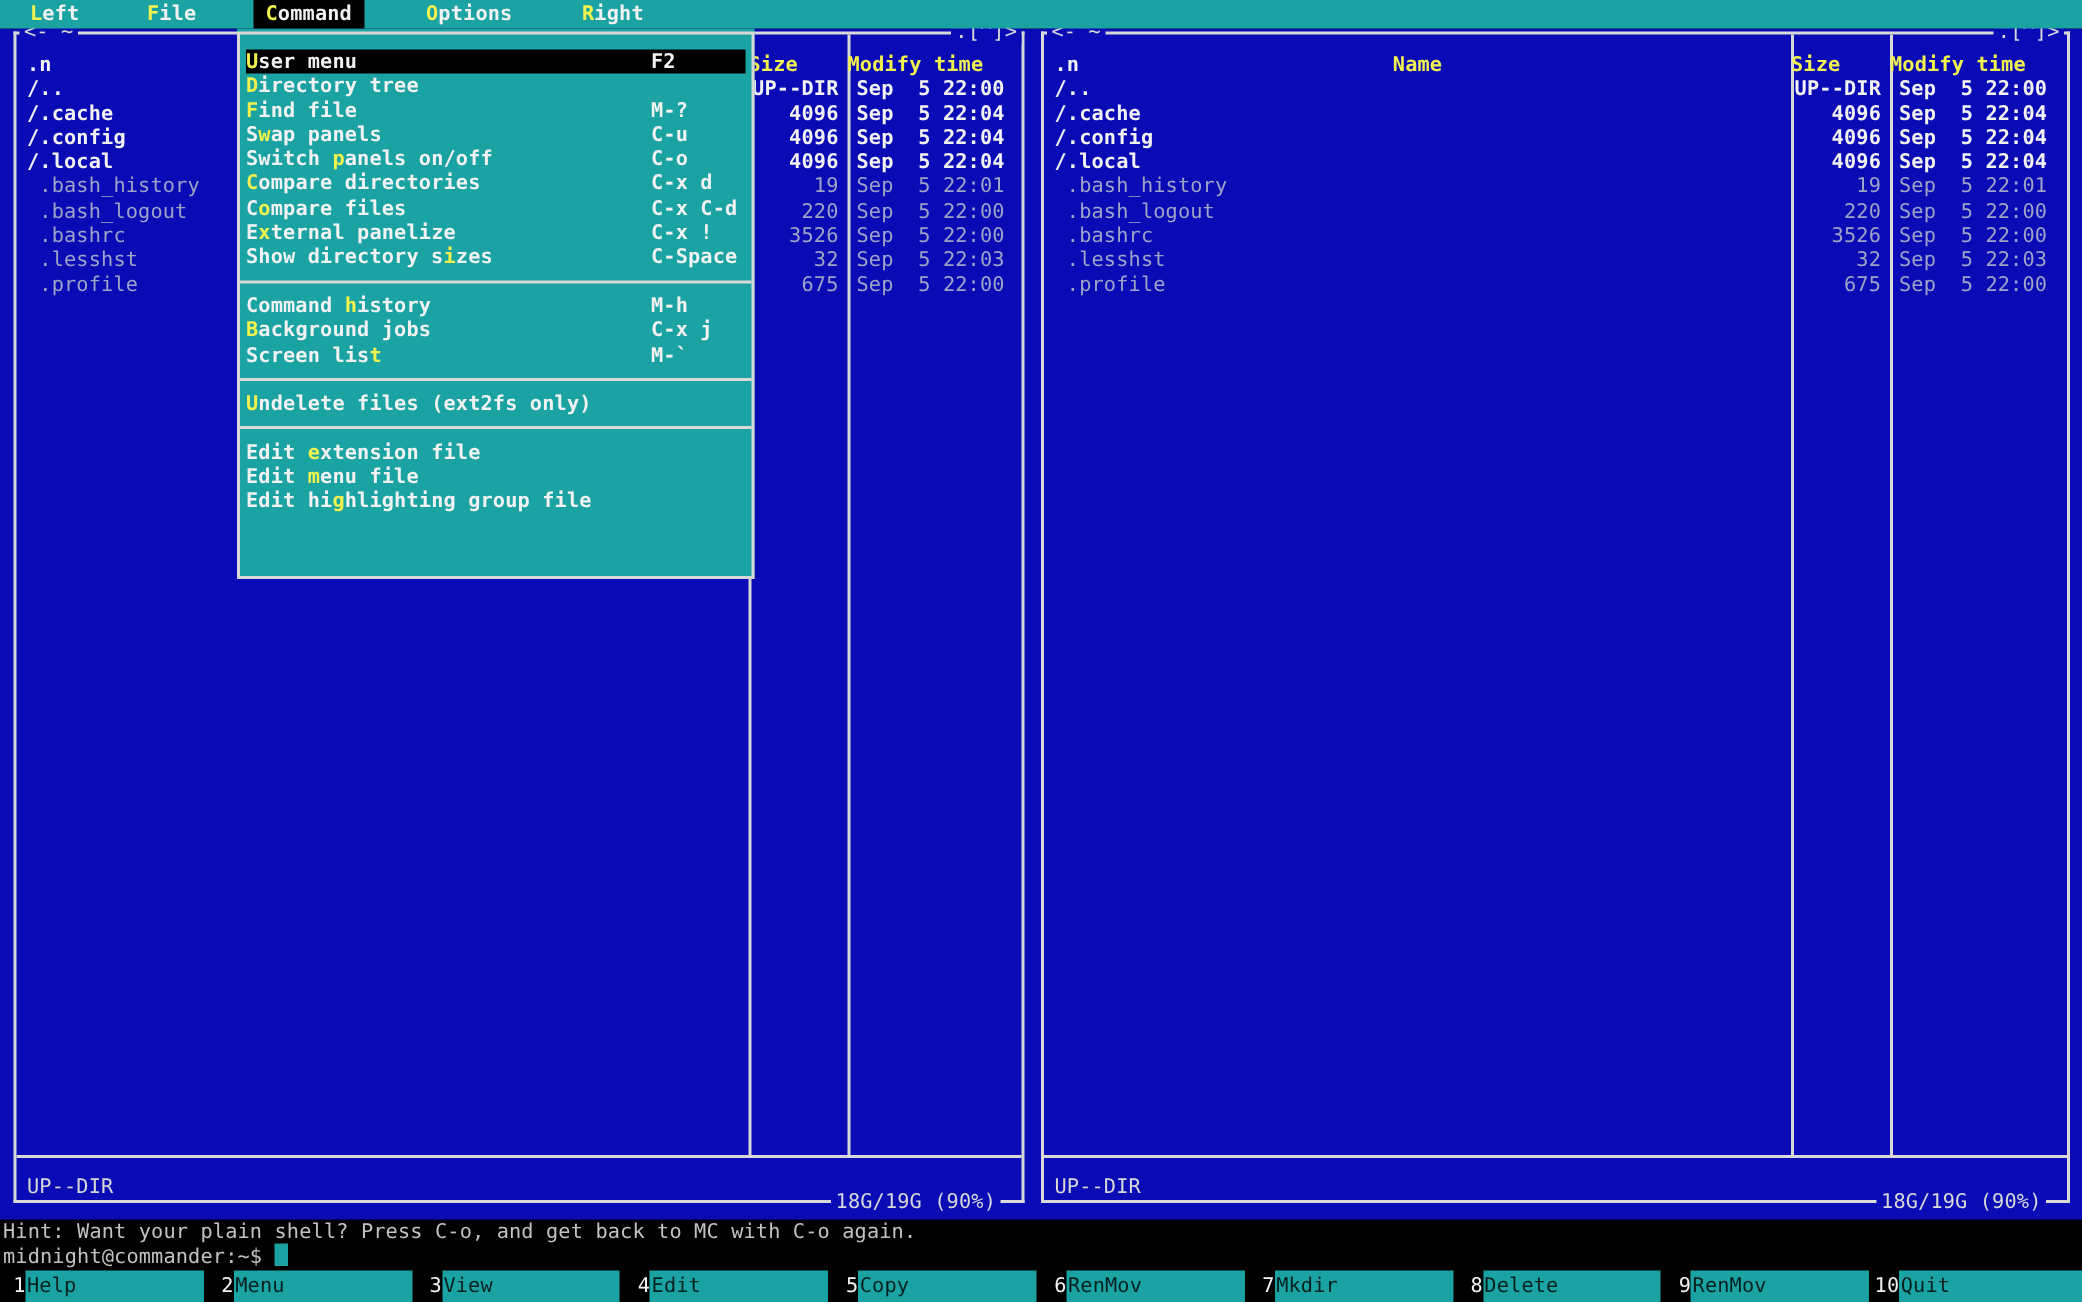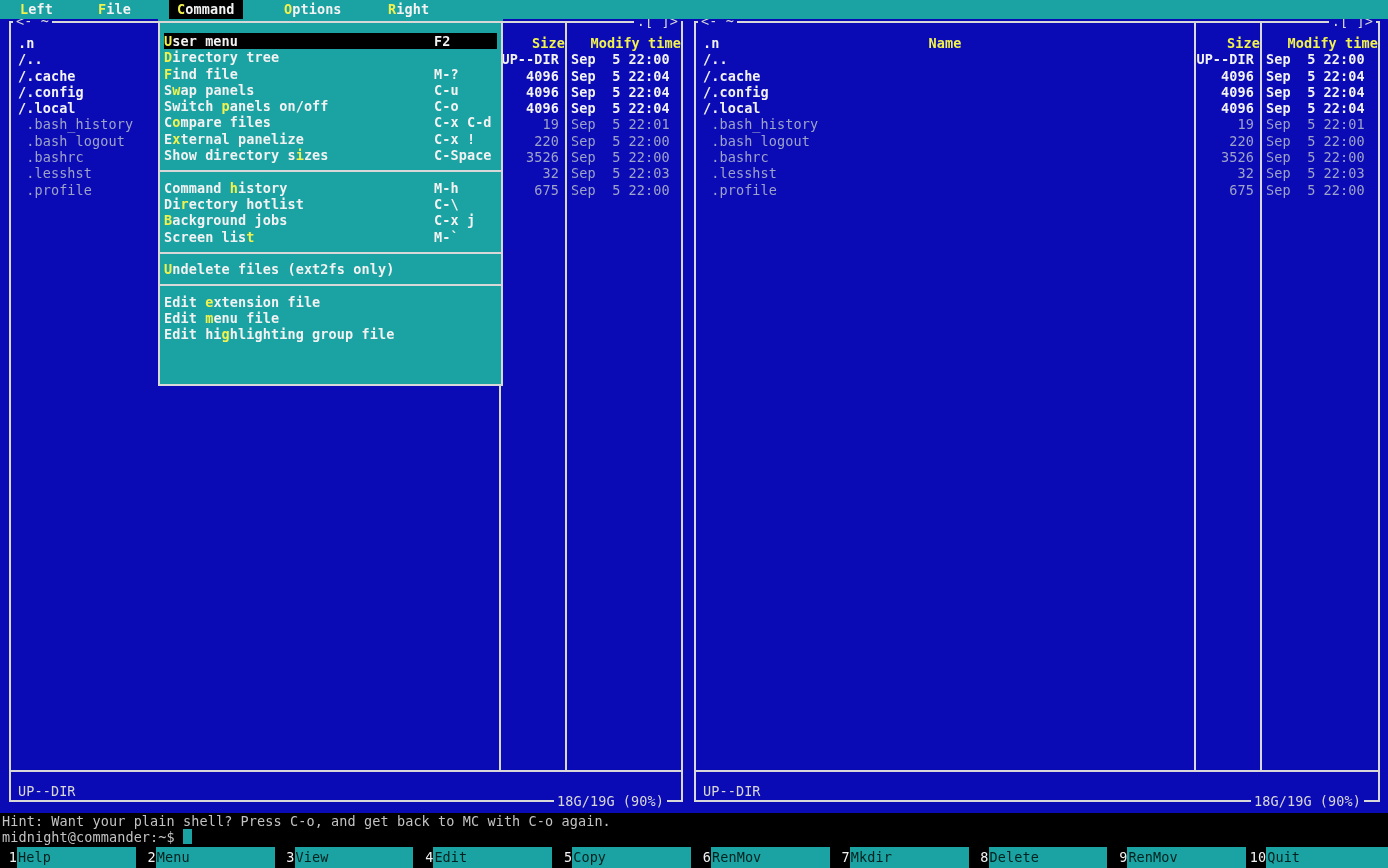--- a/index.html
+++ b/index.html
@@ -24,21 +24,21 @@
   .mini{position:absolute;height:16px;line-height:16px;color:var(--border);white-space:pre;}
   .rows{position:absolute;}
   .frow{display:flex;height:16.3px;line-height:16.3px;white-space:pre;color:var(--file-gray);}
   .fname{flex:1 1 auto;padding-left:7px;position:relative;overflow:hidden;}
   .fsize{flex:none;width:66px;box-sizing:border-box;text-align:right;padding-right:6px;}
   .ftime{flex:none;width:116px;box-sizing:border-box;padding-left:6px;}
   .panel-r .ftime{width:118px;}
   .frow.header{color:var(--yellow);font-weight:bold;}
   .frow.header .sort{color:var(--white);}
   .hcenter{position:absolute;left:0;right:0;top:0;text-align:center;}
-  .frow.header .fsize,.frow.header .ftime{text-align:right;padding:0;}
+  .frow.header .fsize,.frow.header .ftime{text-align:left;padding:0;}
   .frow.dir,.frow.updir{color:var(--white);font-weight:bold;}
   
   #menu-box{position:absolute;left:158px;top:19px;width:345px;height:367px;
     background:var(--teal);color:var(--white);font-weight:bold;}
   #menu-inner{position:absolute;left:0;right:0;top:2px;bottom:0;border:2px solid var(--border);}
   #menu-groups{position:absolute;left:2px;right:2px;top:14px;}
   .mrow{position:relative;height:16.3px;line-height:16.3px;margin:0 4px;white-space:pre;}
   .mrow.selected{background:var(--black);}
   .mshort{position:absolute;left:270px;top:0;}
   .msep{position:relative;height:16.3px;}
@@ -134,26 +134,26 @@
   </div>
 
   <div id="menu-box">
     <div id="menu-inner"></div>
     <div id="menu-groups">
         <div class="mrow selected"><span><span></span><span class="hot">U</span><span>ser menu</span></span><span class="mshort">F2</span></div>
         <div class="mrow"><span><span></span><span class="hot">D</span><span>irectory tree</span></span><span class="mshort"></span></div>
         <div class="mrow"><span><span></span><span class="hot">F</span><span>ind file</span></span><span class="mshort">M-?</span></div>
         <div class="mrow"><span><span>S</span><span class="hot">w</span><span>ap panels</span></span><span class="mshort">C-u</span></div>
         <div class="mrow"><span><span>Switch </span><span class="hot">p</span><span>anels on/off</span></span><span class="mshort">C-o</span></div>
+        <div class="mrow"><span><span></span><span class="hot">C</span><span>ompare directories</span></span><span class="mshort">C-x d</span></div>
         <div class="mrow"><span><span>C</span><span class="hot">o</span><span>mpare files</span></span><span class="mshort">C-x C-d</span></div>
         <div class="mrow"><span><span>E</span><span class="hot">x</span><span>ternal panelize</span></span><span class="mshort">C-x !</span></div>
         <div class="mrow"><span><span>Show directory s</span><span class="hot">i</span><span>zes</span></span><span class="mshort">C-Space</span></div>
         <div class="msep"></div>
         <div class="mrow"><span><span>Command </span><span class="hot">h</span><span>istory</span></span><span class="mshort">M-h</span></div>
-        <div class="mrow"><span><span>Di</span><span class="hot">r</span><span>ectory hotlist</span></span><span class="mshort">C-\</span></div>
         <div class="mrow"><span><span></span><span class="hot">B</span><span>ackground jobs</span></span><span class="mshort">C-x j</span></div>
         <div class="mrow"><span><span>Screen lis</span><span class="hot">t</span><span></span></span><span class="mshort">M-`</span></div>
         <div class="msep"></div>
         <div class="mrow"><span><span></span><span class="hot">U</span><span>ndelete files (ext2fs only)</span></span><span class="mshort"></span></div>
         <div class="msep"></div>
         <div class="mrow"><span><span>Edit </span><span class="hot">e</span><span>xtension file</span></span><span class="mshort"></span></div>
         <div class="mrow"><span><span>Edit </span><span class="hot">m</span><span>enu file</span></span><span class="mshort"></span></div>
         <div class="mrow"><span><span>Edit hi</span><span class="hot">g</span><span>hlighting group file</span></span><span class="mshort"></span></div>
       </div>
   </div>

